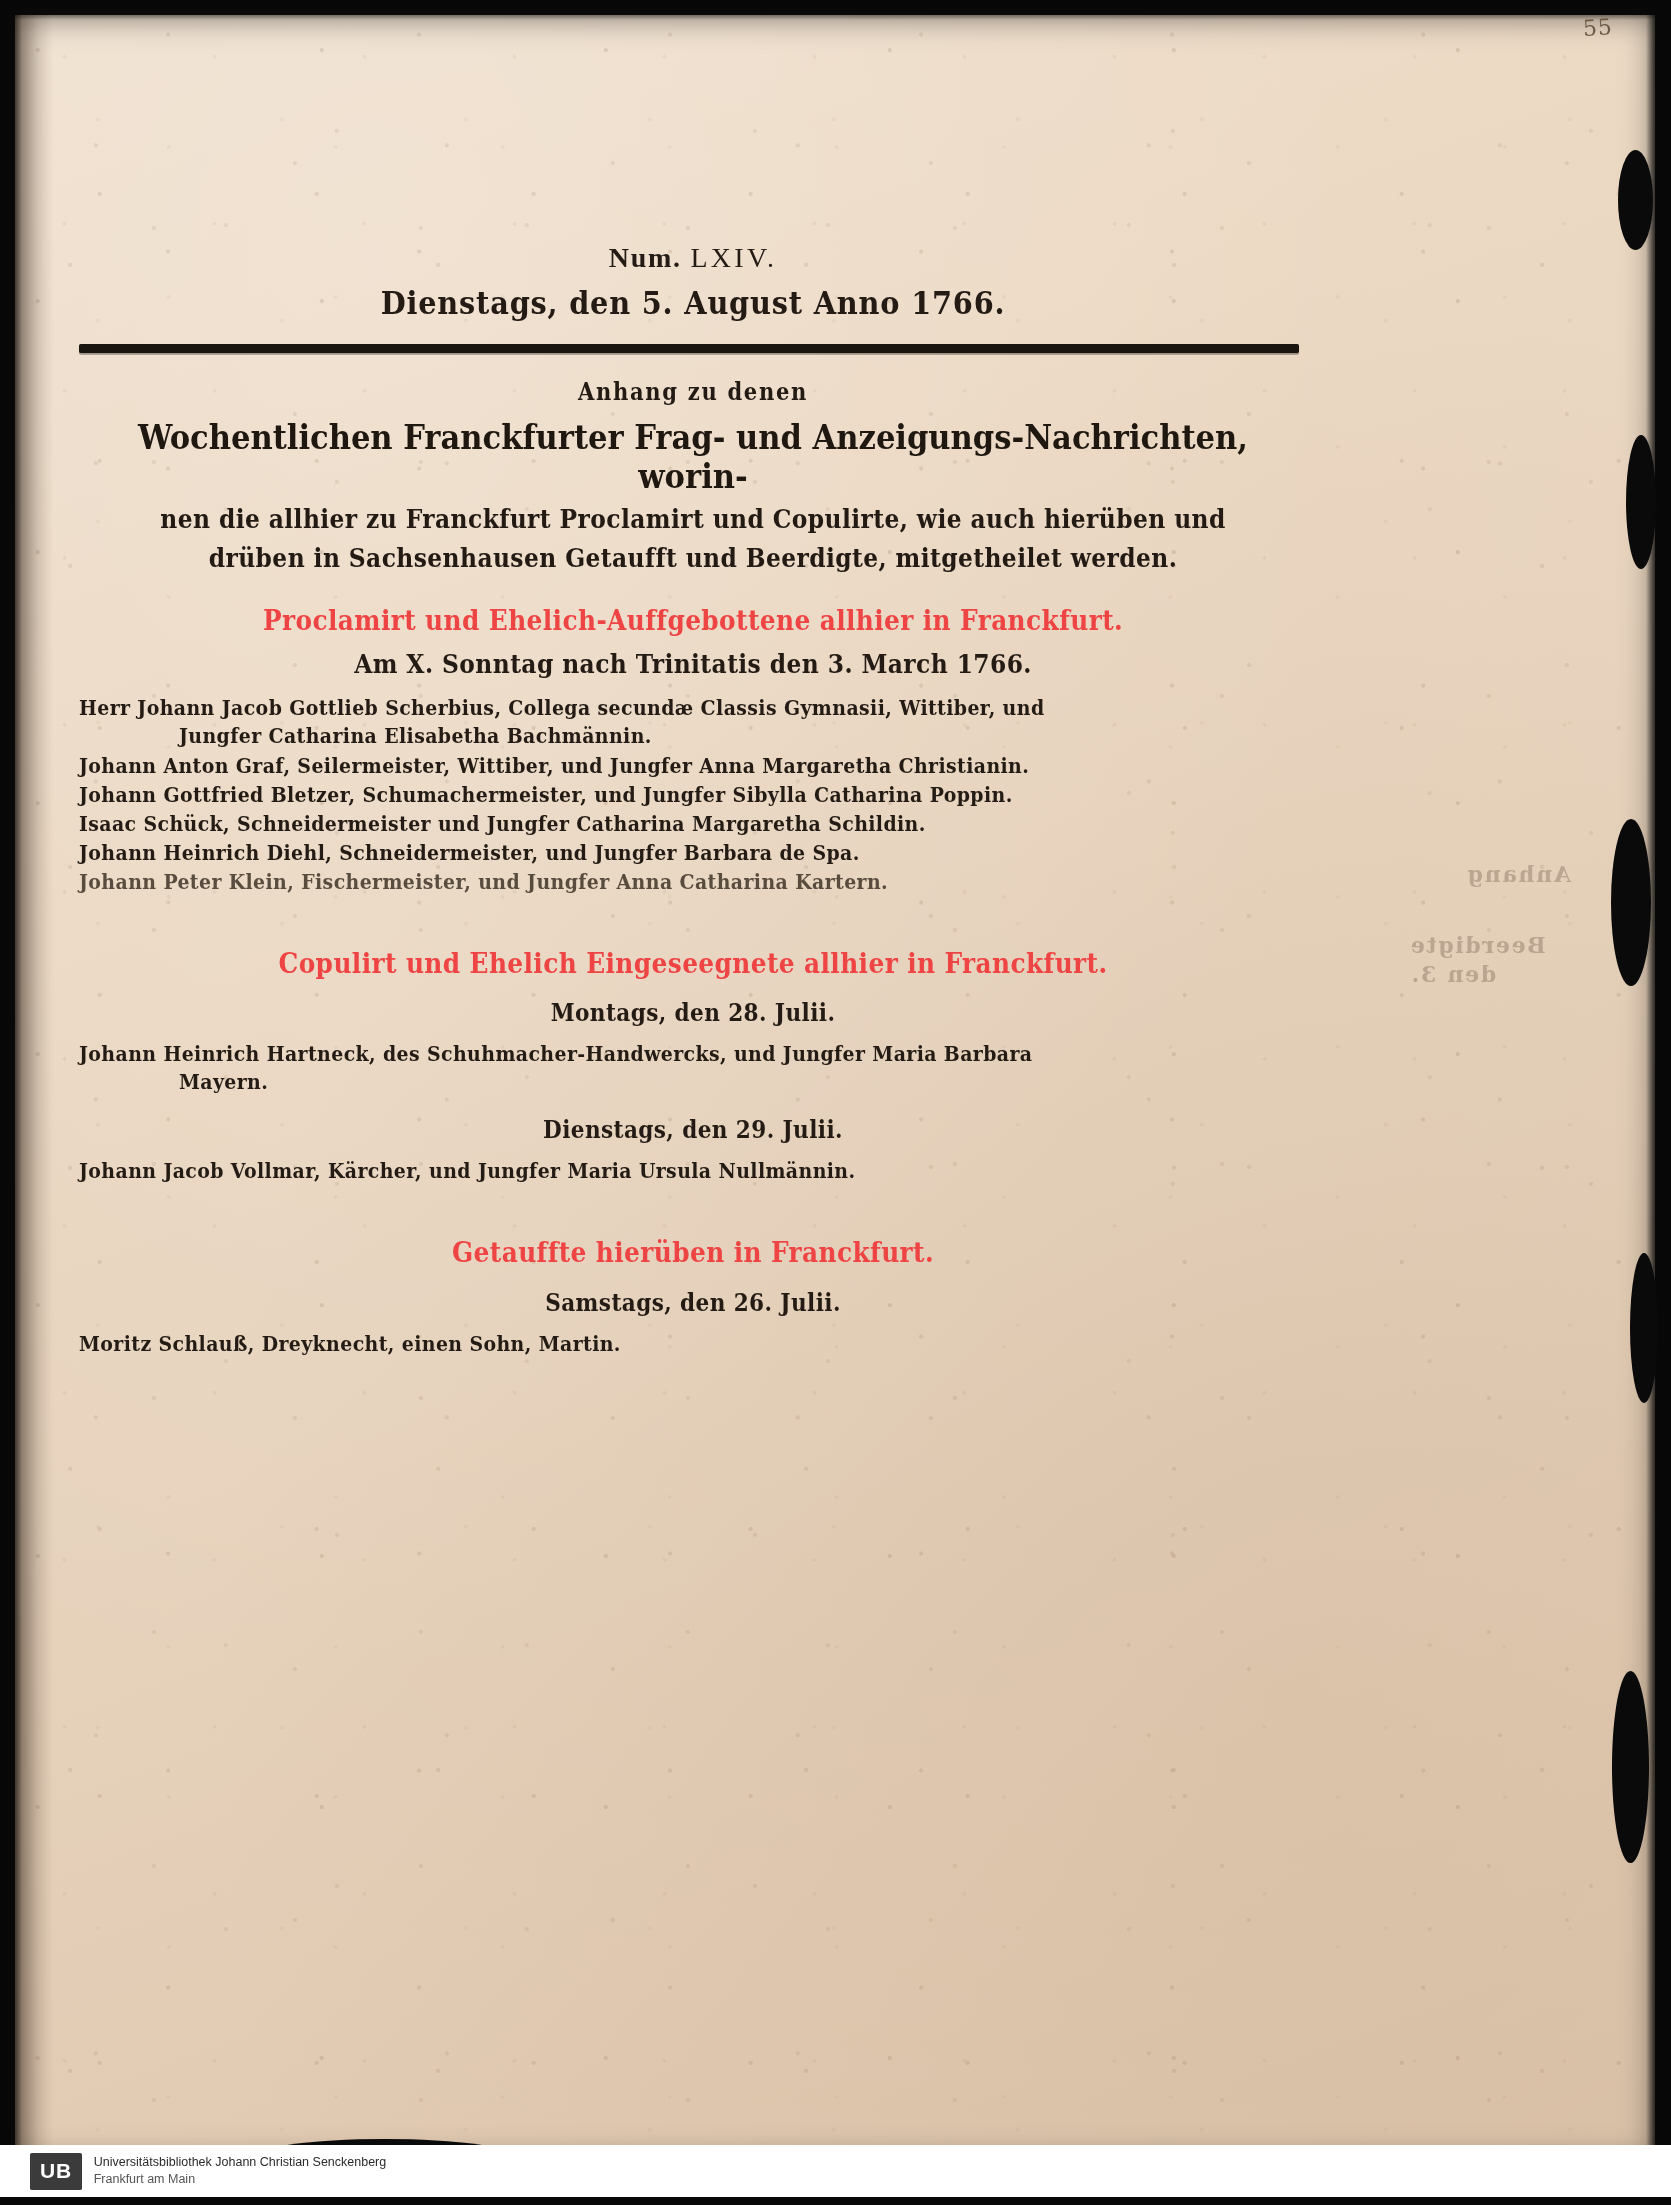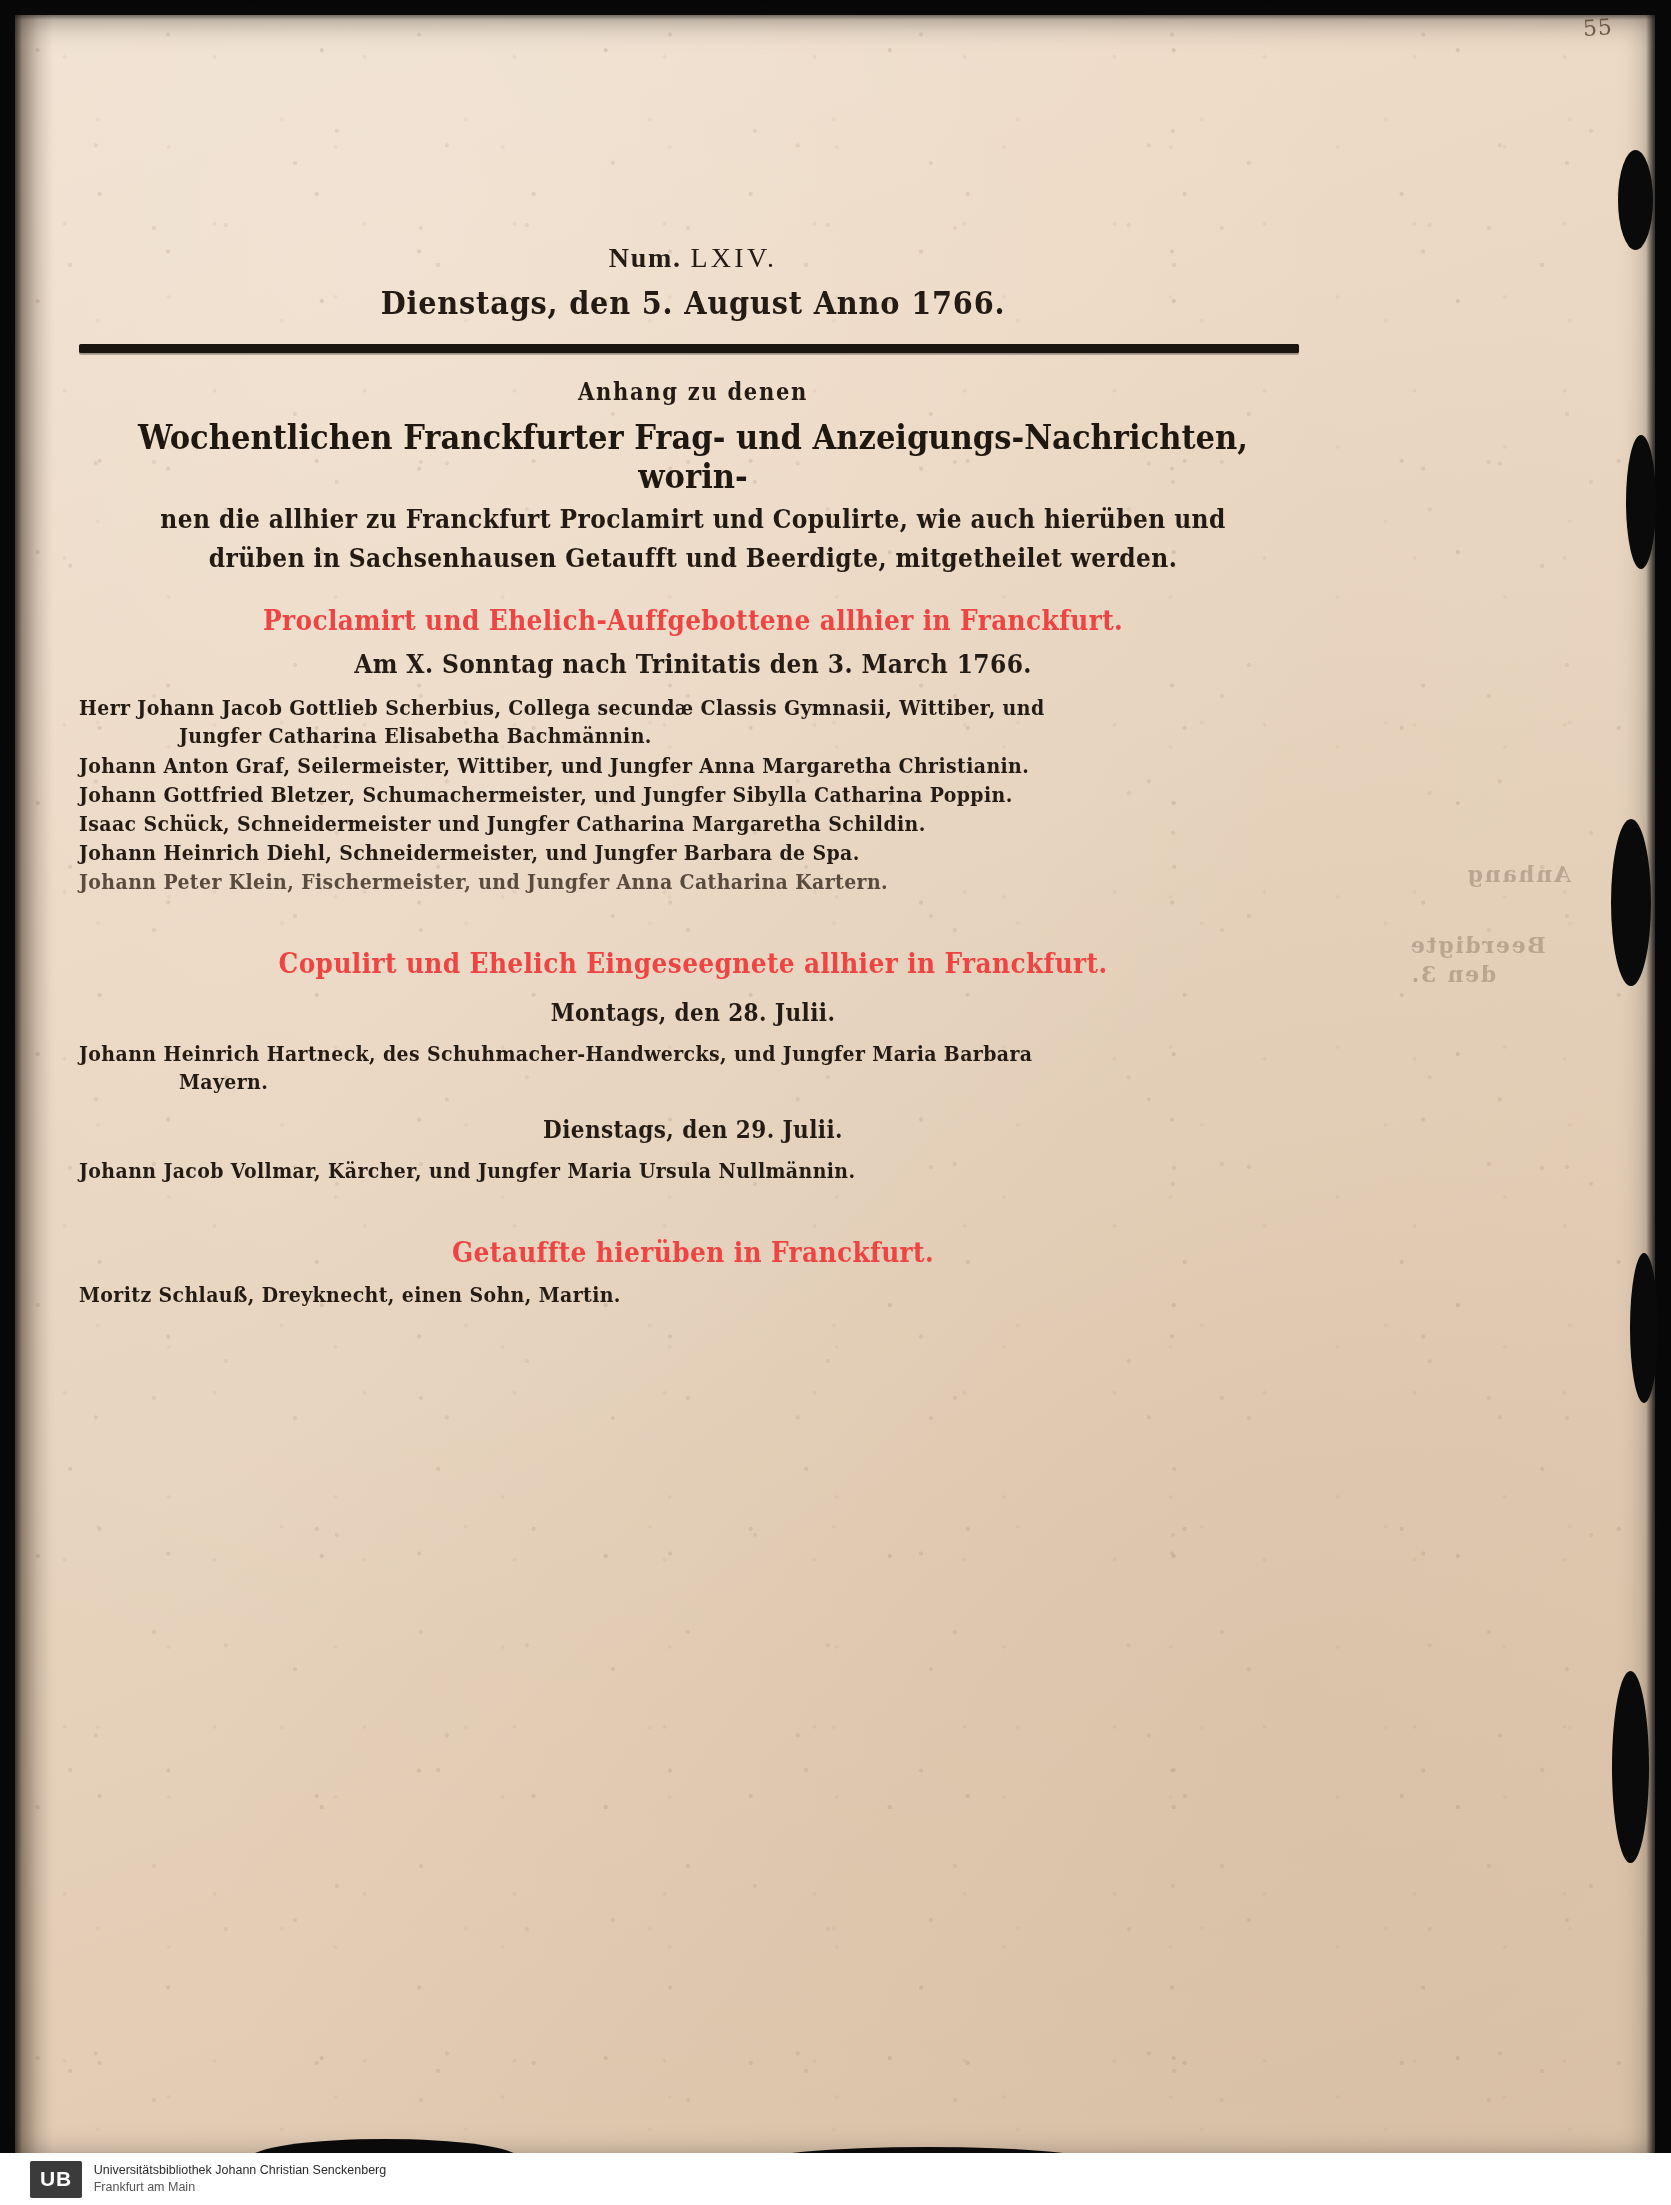--- a/index.html
+++ b/index.html
@@ -226,21 +226,21 @@
     font-size: 22px;
     letter-spacing: 1.7px;
     transform: scaleX(-1);
     pointer-events: none;
   }
 
   
   #footer-bar {
     position: absolute;
     left: 0;
-    bottom: 0;
+    bottom: 8px;
     width: 1671px;
     height: 52px;
     background: #ffffff;
     display: flex;
     align-items: center;
   }
   #ub-logo {
     width: 52px;
     height: 37px;
     margin-left: 30px;
@@ -344,20 +344,21 @@
     </div>
 
     <div class="ctr fraktur day-head">Dienstags, den 29. Julii.</div>
     <div class="entry fraktur">
       <span class="ind">Johann Jacob Vollmar, Kärcher, und Jungfer Maria Ursula Nullmännin.</span>
     </div>
 
     <div class="block-spacer"></div>
 
     <div class="ctr fraktur section-head">Getauffte hierüben in Franckfurt.</div>
+    <div class="ctr fraktur day-head">Samstags, den 26. Julii.</div>
     <div class="entry fraktur">
       <span class="ind">Moritz Schlauß, Dreyknecht, einen Sohn, Martin.</span>
     </div>
 
   </div>
 
   <div id="footer-bar">
     <div id="ub-logo">UB</div>
     <div id="ub-text">
       <div class="l1">Universitätsbibliothek Johann Christian Senckenberg</div>

